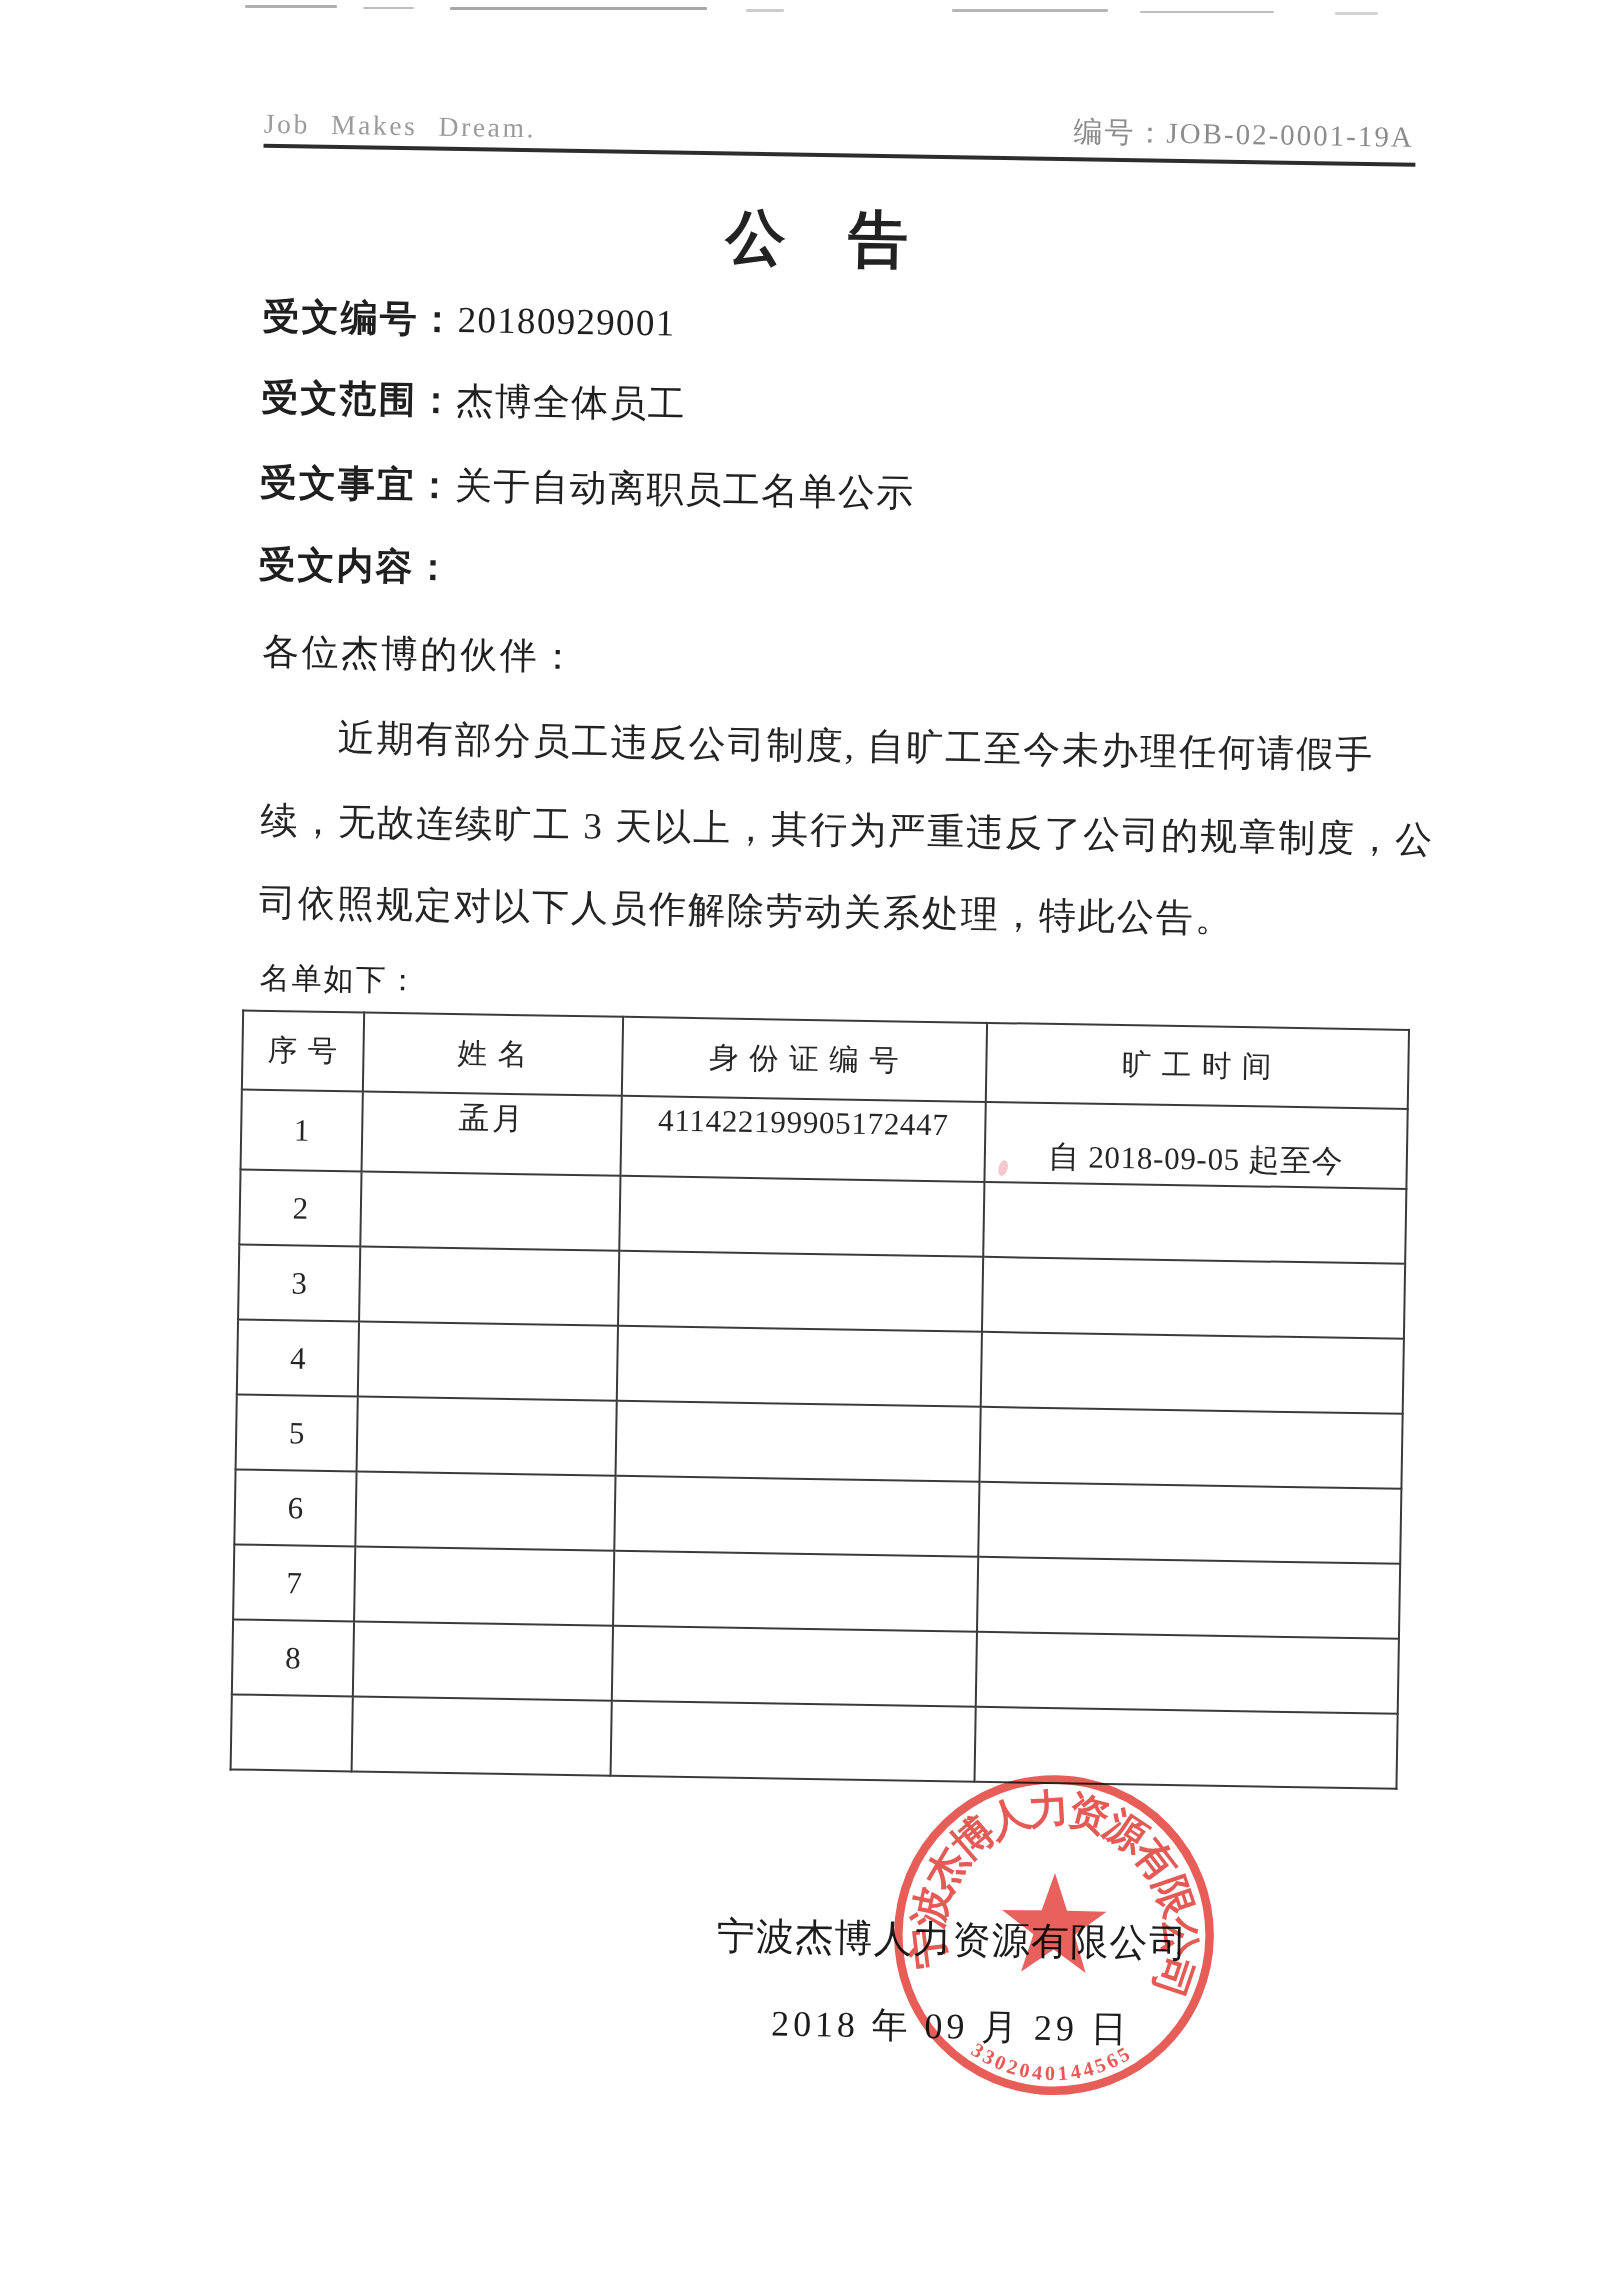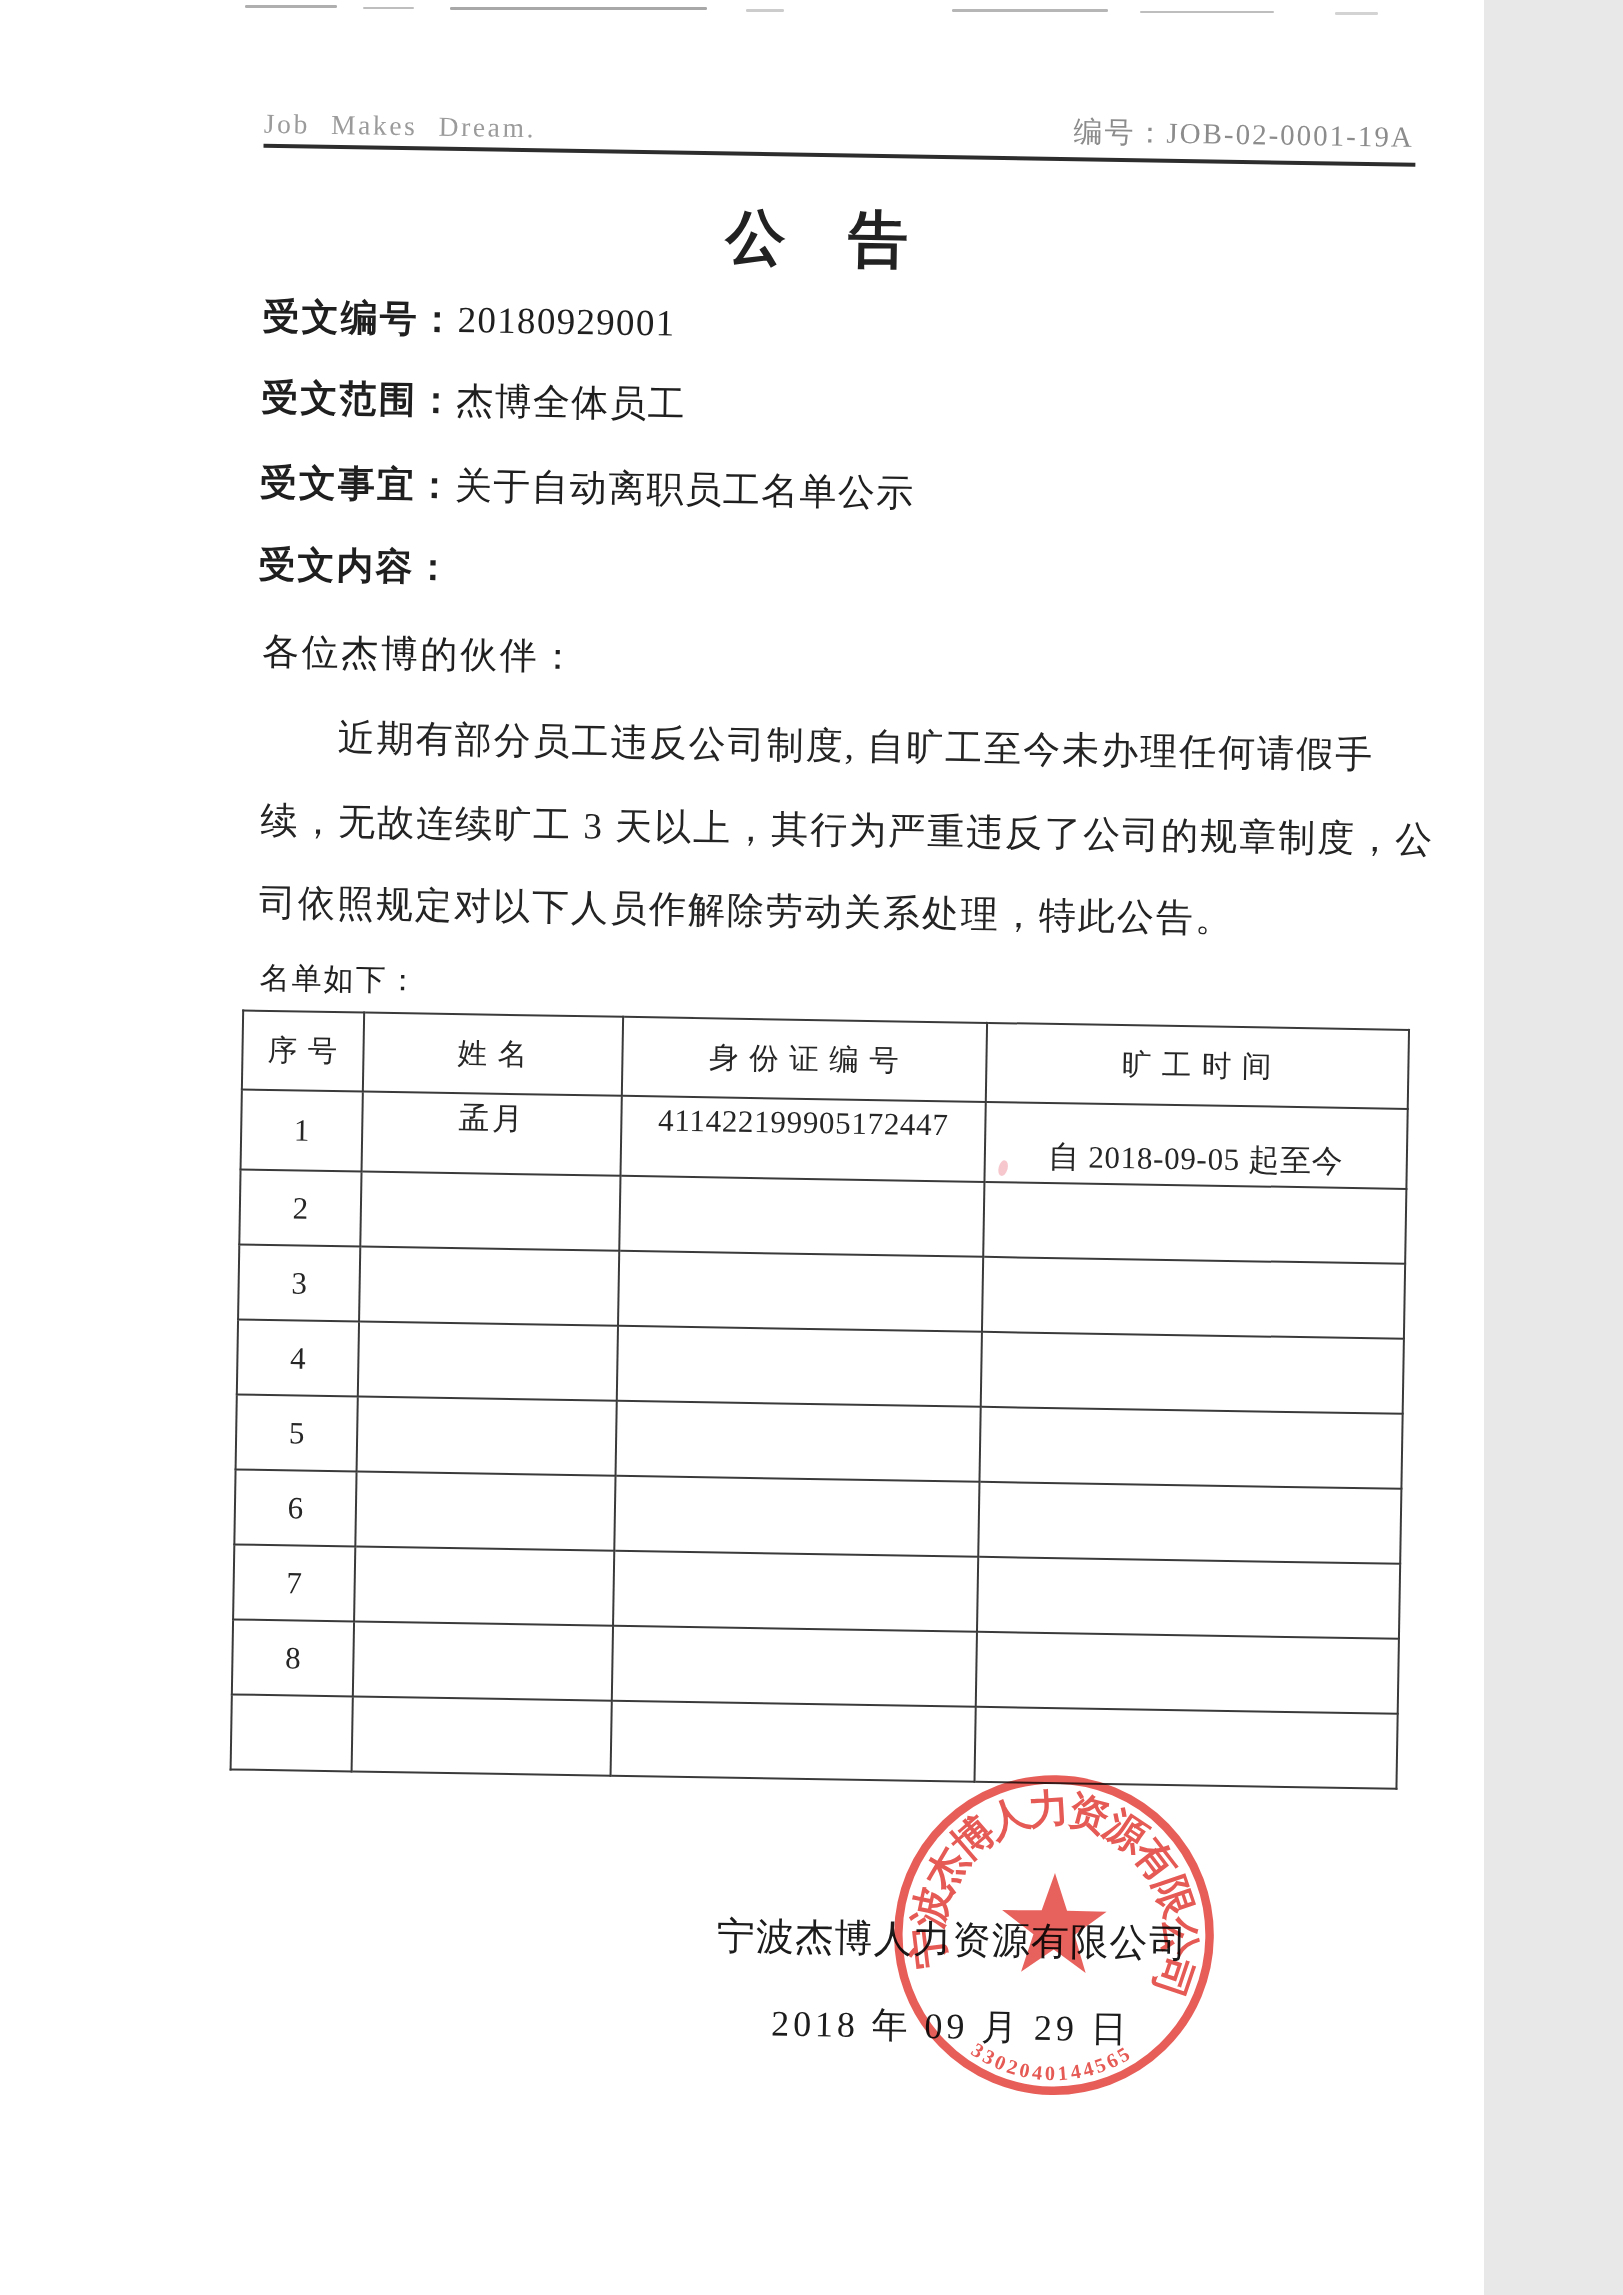--- a/index.html
+++ b/index.html
@@ -1,17 +1,17 @@
 <!DOCTYPE html>
 <html style="font-size:10.5px"><head>
 <meta charset="utf-8">
 <style>
   html,body{margin:0;padding:0;background:#e8e8e8;}
   .page{
-    position:relative;width:1484px;height:2295px;background:#ffffff;
+    position:relative;width:1623px;height:2295px;background:#ffffff;
     overflow:hidden;font-family:"Liberation Serif","DejaVu Serif",serif;color:#1f1f1f;
   }
   .doc{position:absolute;left:0;top:0;width:1623px;height:2295px;
     transform:rotate(0.95deg);transform-origin:812px 1147px;}
   
   .artifact{position:absolute;background:#6e6e6e;border-radius:1.3px;}
   
   .brand{position:absolute;left:247px;top:117px;font-size:27.5px;color:#9b9b9b;
     letter-spacing:2.6px;word-spacing:11.8px;white-space:nowrap;}
   .docno{position:absolute;right:226px;top:108px;font-size:29px;color:#8c8c8c;

